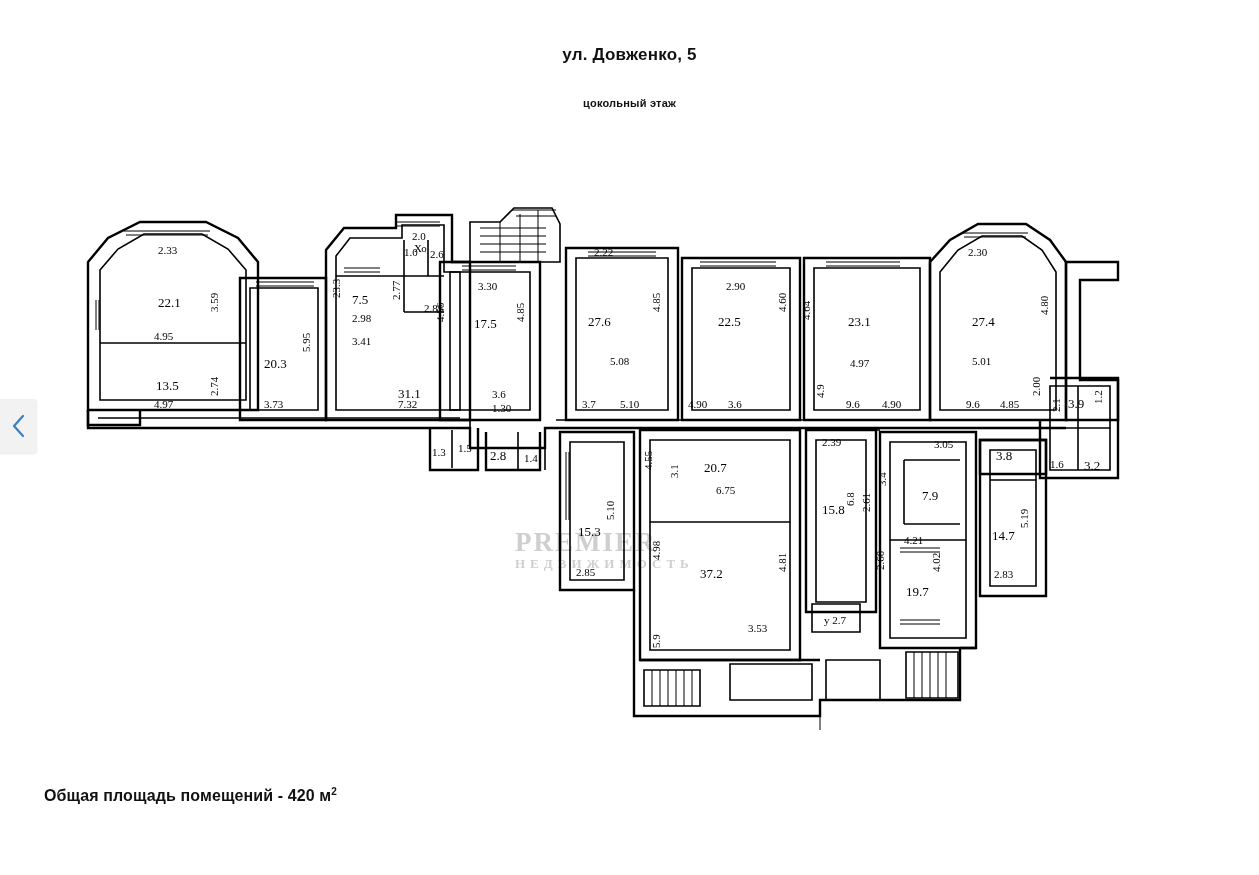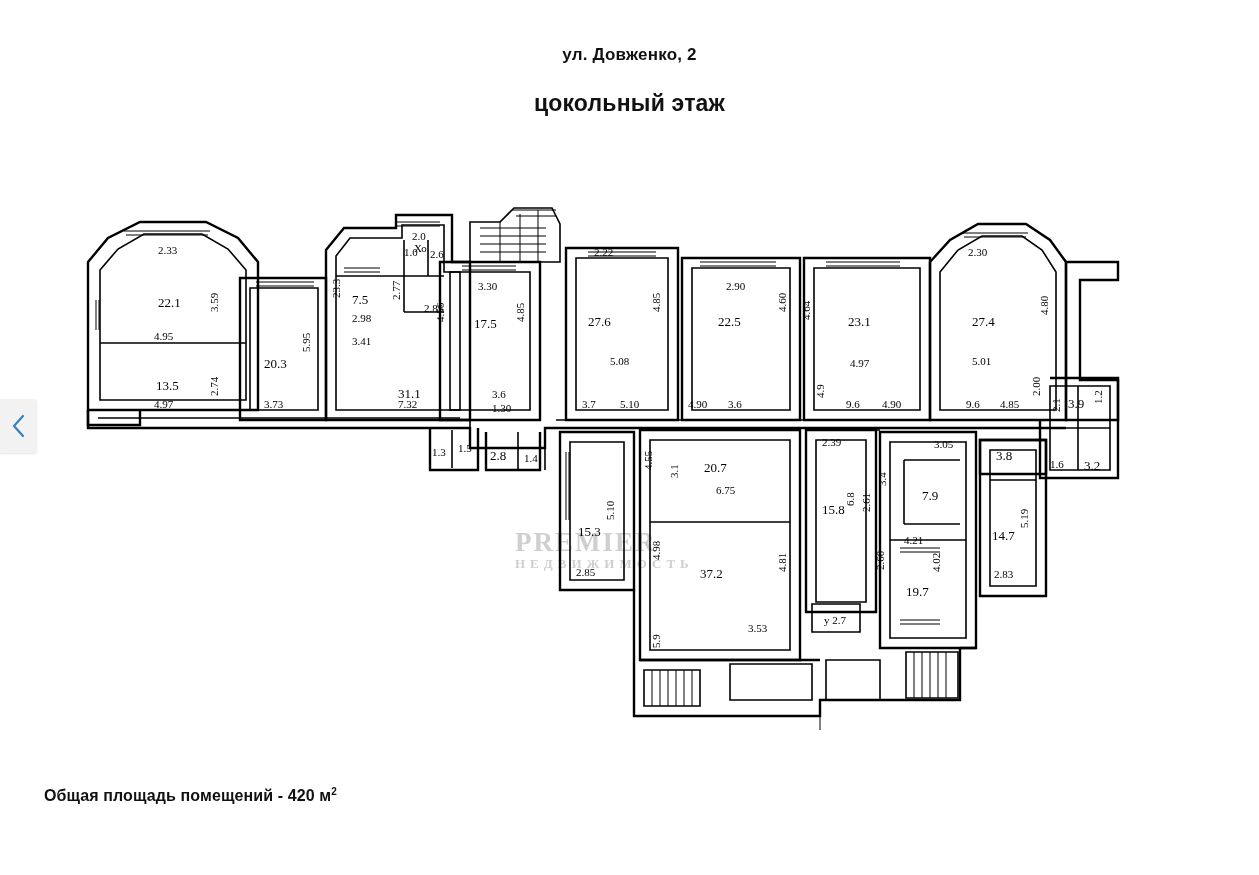--- a/index.html
+++ b/index.html
@@ -26,21 +26,21 @@
     text-align: center;
     pointer-events: none;
   }
   .header .title {
     font-size: 17px;
     font-weight: bold;
     letter-spacing: 0.2px;
     line-height: 22px;
   }
   .header .subtitle {
-    font-size: 23px;
+    font-size: 11px;
     font-weight: bold;
     letter-spacing: 0.2px;
     line-height: 22px;
     margin-top: 26px;
   }
 
   
   .footer {
     position: absolute;
     left: 44px;
@@ -121,21 +121,21 @@
 </head>
 <body>
 
 <div class="nav-prev">
   <svg width="16" height="26" viewBox="0 0 16 26" aria-hidden="true">
     <polyline points="12,3 3,13 12,23" fill="none" stroke="#3a7fc1" stroke-width="2.2" stroke-linecap="round" stroke-linejoin="round"></polyline>
   </svg>
 </div>
 
 <div class="header">
-  <div class="title">ул. Довженко, 2</div>
+  <div class="title">ул. Довженко, 5</div>
   <div class="subtitle">цокольный  этаж</div>
 </div>
 
 <div class="watermark">
   <div class="w1">PREMIER</div>
   <div class="w2">НЕДВИЖИМОСТЬ</div>
 </div>
 
 <div class="plan">
 <svg width="1259" height="875" viewBox="0 0 1259 875" xmlns="http://www.w3.org/2000/svg">

